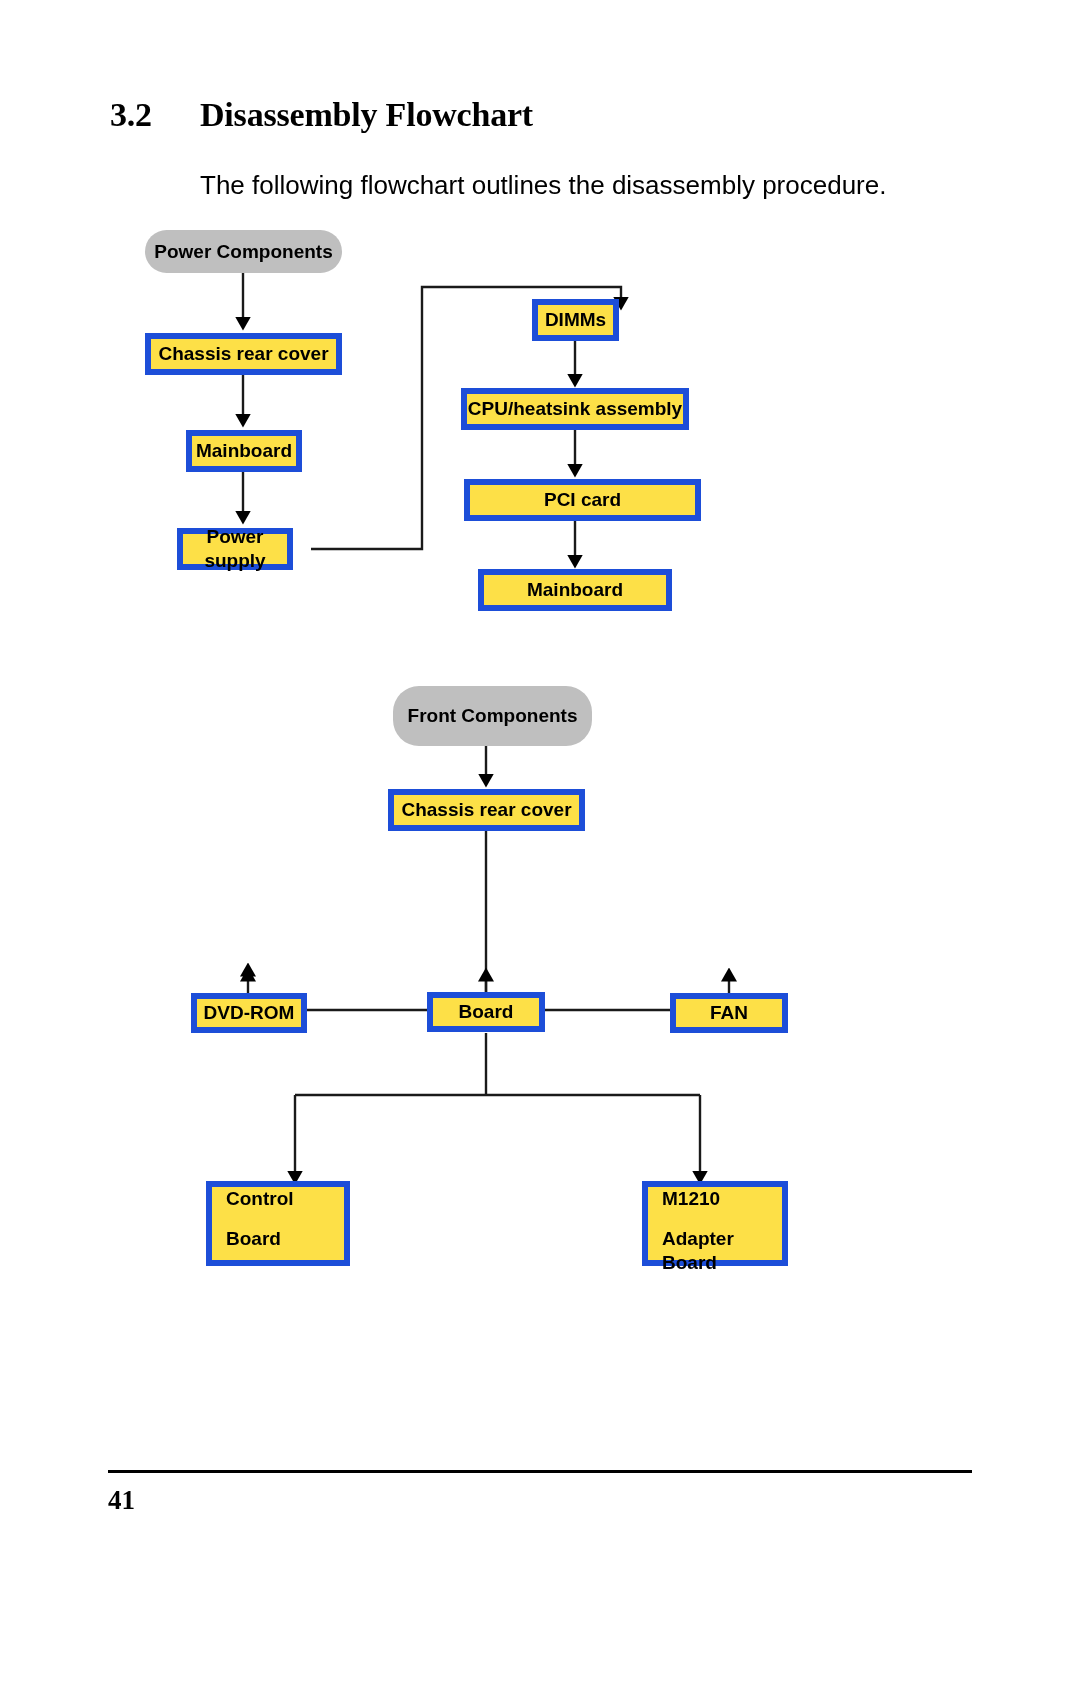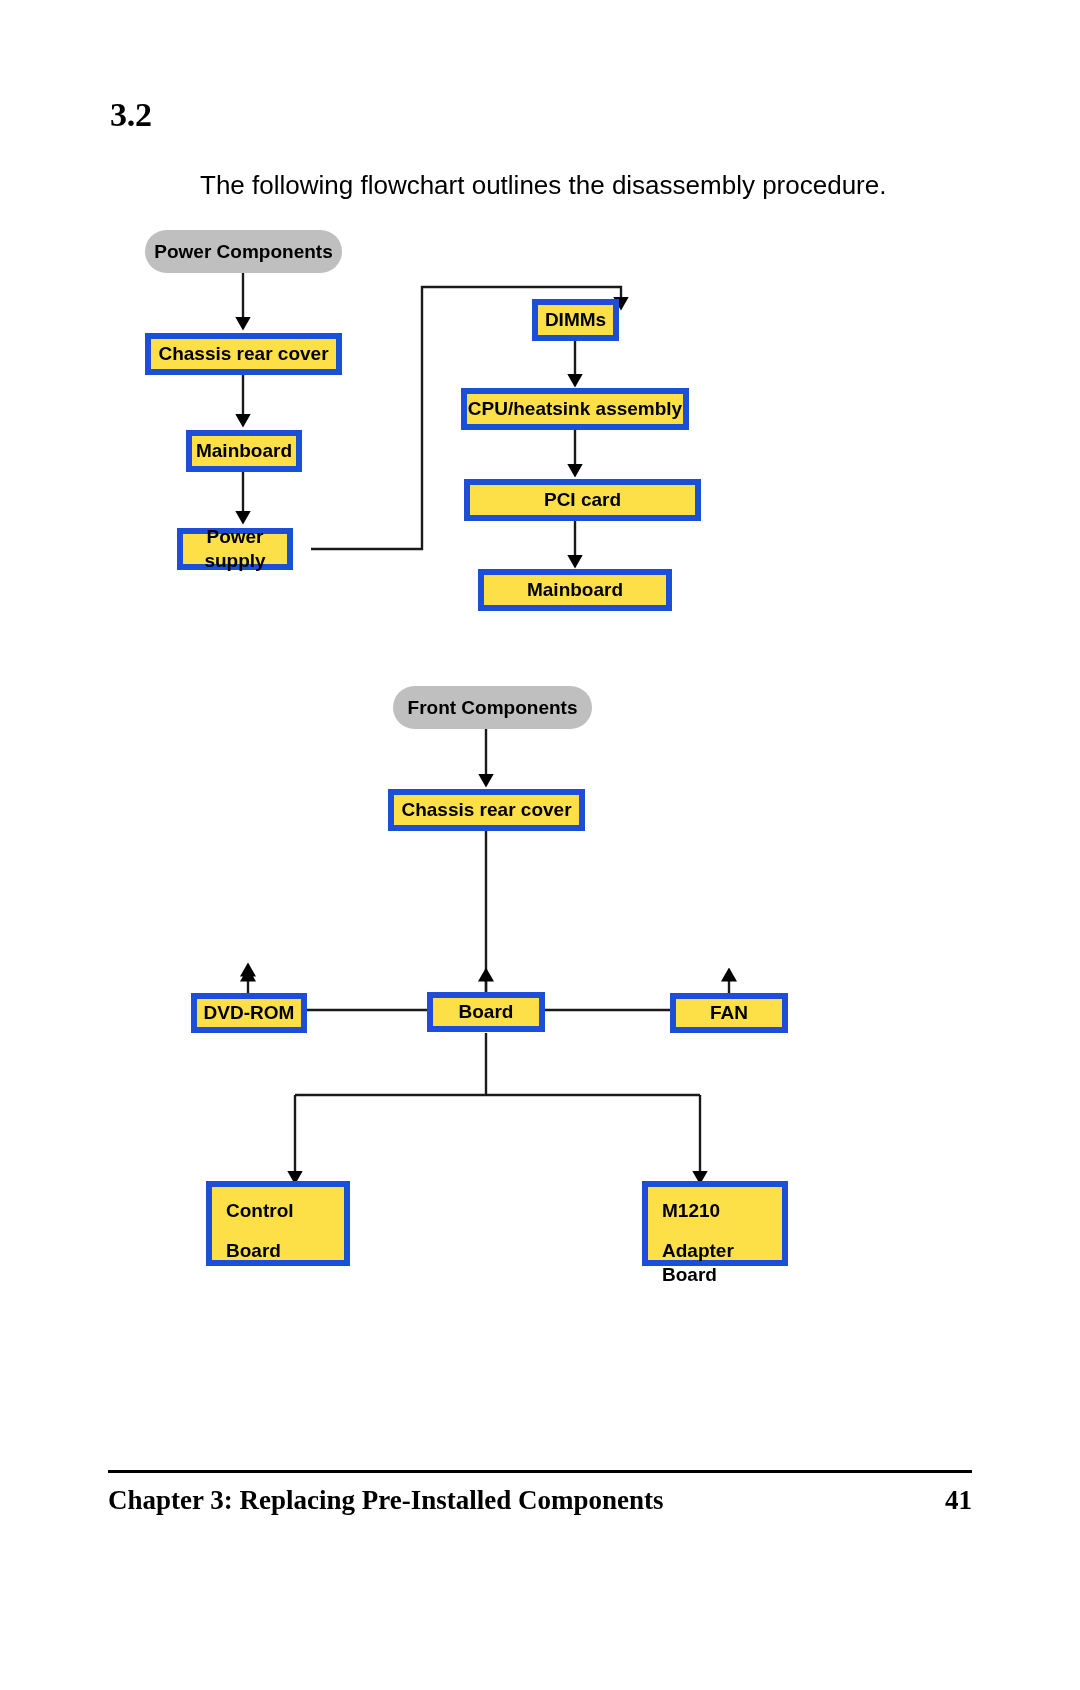--- a/index.html
+++ b/index.html
@@ -66,21 +66,21 @@
     line-height: 1.25;
   }
   .node.pill {
     background: #bfbfbf;
     border: none;
     border-radius: 26px;
   }
   .node.multiline {
     align-items: flex-start;
     justify-content: flex-start;
-    padding: 12px 14px;
+    padding: 0 14px;
     text-align: left;
   }
   .node.multiline .line { display: block; }
   .node.multiline .line + .line { margin-top: 16px; }
 
   
   #footer-rule {
     position: absolute;
     left: 108px;
     top: 1470px;
@@ -99,20 +99,21 @@
     font-family: "Liberation Serif", serif;
     font-weight: bold;
     font-size: 27px;
   }
 </style>
 </head>
 <body>
 
 <div id="heading">
   <span class="num">3.2</span>
+  <span class="ttl">Disassembly Flowchart</span>
 </div>
 
 <div id="intro">The following flowchart outlines the disassembly procedure.</div>
 
 <svg id="flow" viewBox="0 0 1080 1690" xmlns="http://www.w3.org/2000/svg">
   <defs>
     <marker id="ah" markerWidth="14" markerHeight="16" refX="1.5" refY="8" orient="auto" markerUnits="userSpaceOnUse">
       <path d="M0,0 L14,8 L0,16 Z" fill="#000000"></path>
     </marker>
   </defs>
@@ -224,21 +225,21 @@
 <div class="node" style="left:177px; top:528px; width:116px; height:42px;">Power supply</div>
 
 <div class="node" style="left:532px; top:299px; width:87px; height:42px;">DIMMs</div>
 
 <div class="node" style="left:461px; top:388px; width:228px; height:42px;">CPU/heatsink assembly</div>
 
 <div class="node" style="left:464px; top:479px; width:237px; height:42px;">PCI card</div>
 
 <div class="node" style="left:478px; top:569px; width:194px; height:42px;">Mainboard</div>
 
-<div class="node pill" style="left:393px; top:686px; width:199px; height:43px;">Front Components</div>
+<div class="node pill" style="left:393px; top:686px; width:199px; height:60px;">Front Components</div>
 
 <div class="node" style="left:388px; top:789px; width:197px; height:42px;">Chassis rear cover</div>
 
 <div class="node" style="left:191px; top:993px; width:116px; height:40px;">DVD-ROM</div>
 
 <div class="node" style="left:427px; top:992px; width:118px; height:40px;">Board</div>
 
 <div class="node" style="left:670px; top:993px; width:118px; height:40px;">FAN</div>
 
 <div class="node multiline" style="left:206px; top:1181px; width:144px; height:85px;">
@@ -250,15 +251,14 @@
 
 <div class="node multiline" style="left:642px; top:1181px; width:146px; height:85px;">
   <span>
     <span class="line">M1210</span>
     <span class="line">Adapter Board</span>
   </span>
 </div>
 
 <div id="footer-rule"></div>
 <div id="footer">
-  <span>Chapter 3: Replacing Pre-Installed Components</span>
   <span>41</span>
 </div>
 
 </body></html>

